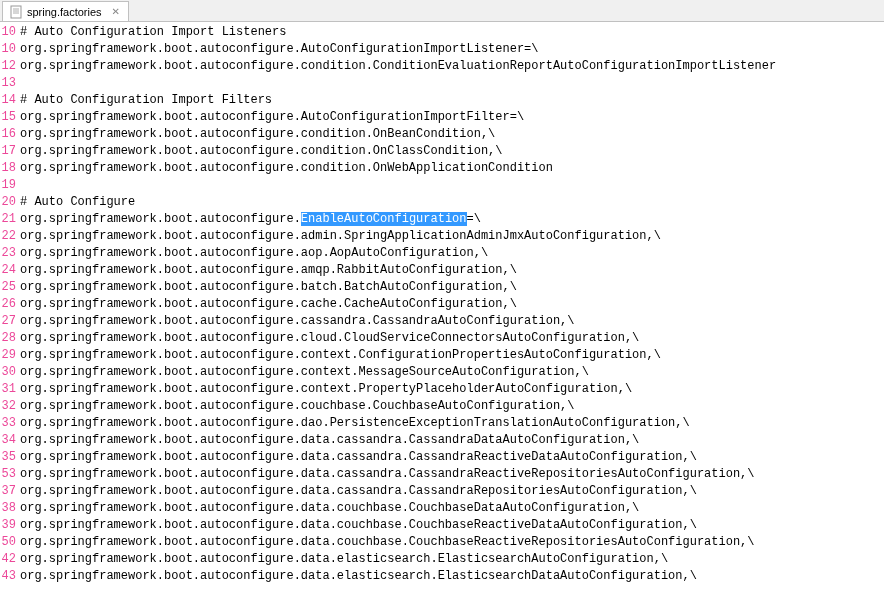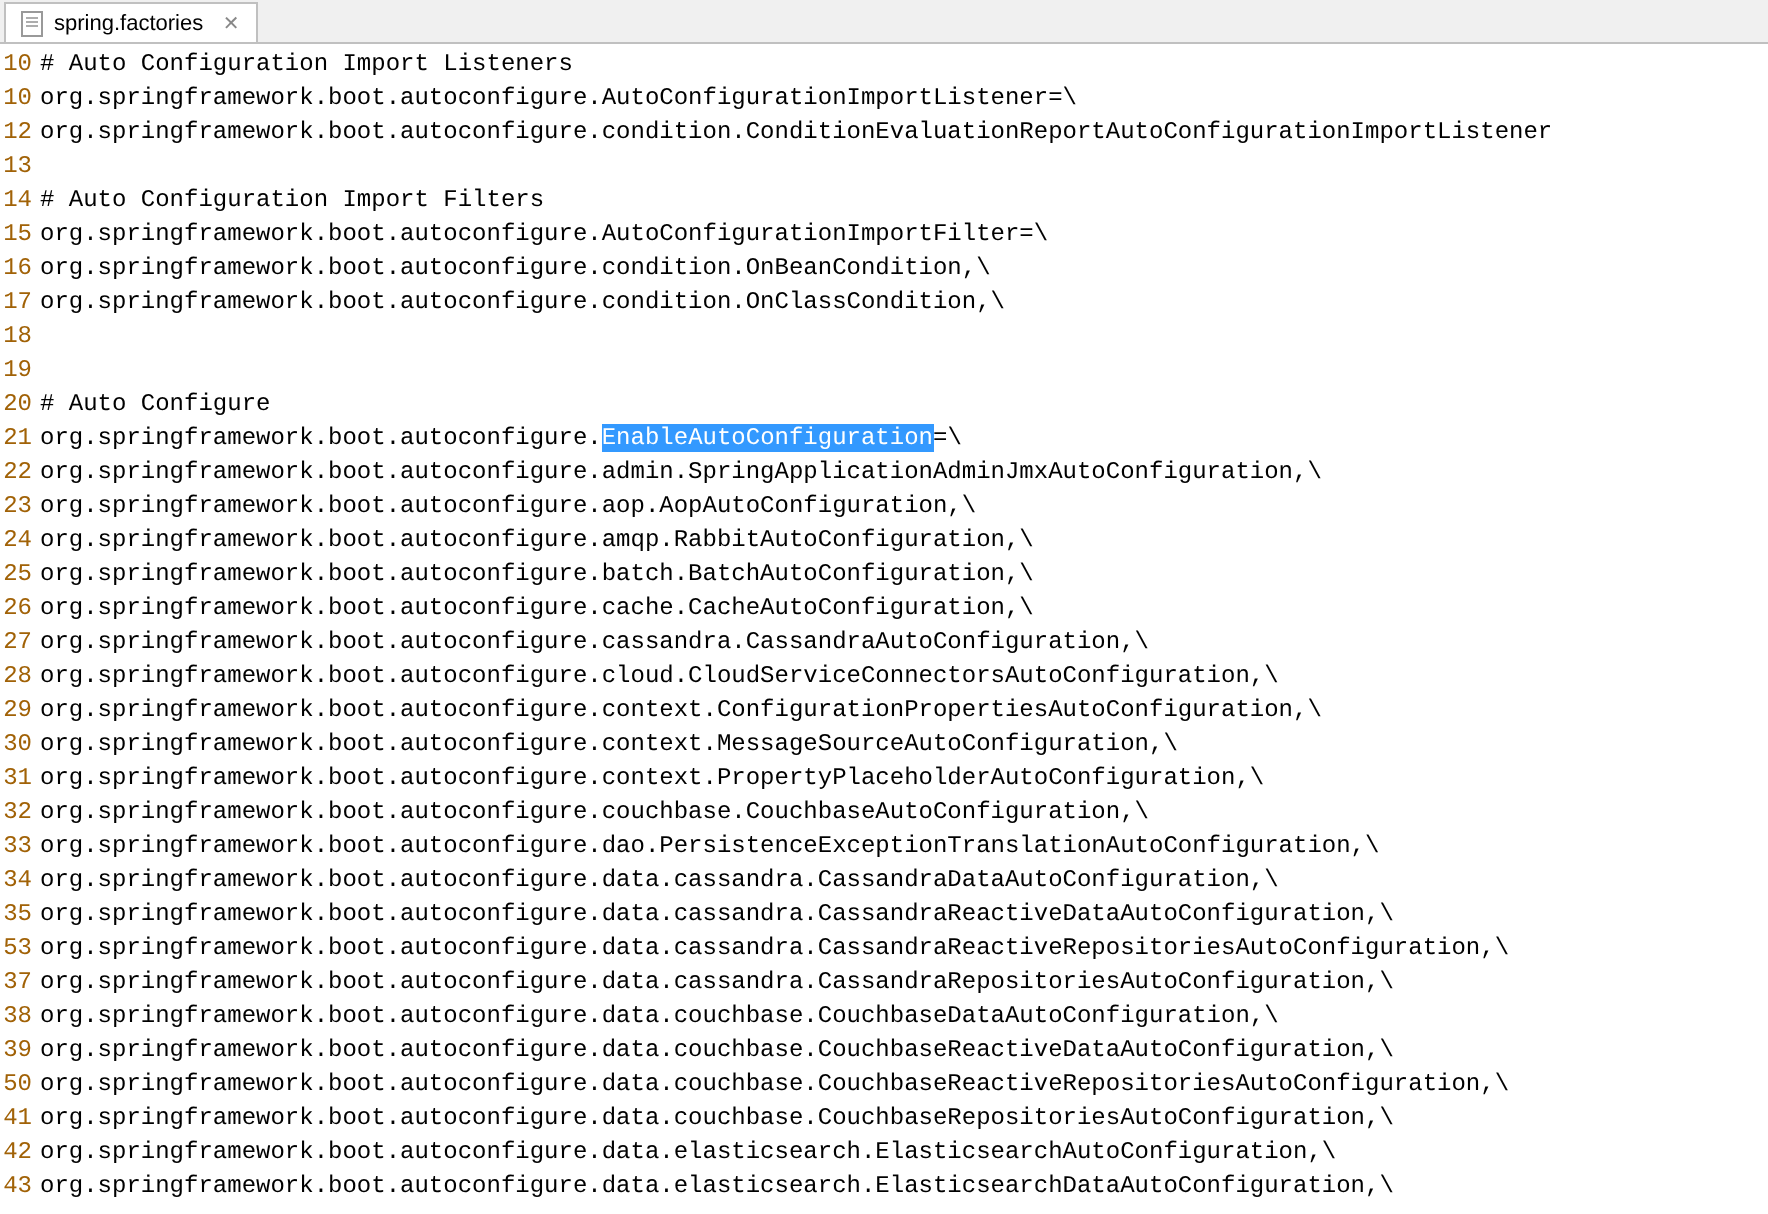--- a/index.html
+++ b/index.html
@@ -54,21 +54,21 @@
       background: #ffffff;
       display: flex;
       height: calc(100% - 22px);
     }
     .line {
       height: 17px;
       line-height: 17px;
       display: flex;
     }
     .line-num {
-      color: #a16207;
+      color: #ec4899;
       text-align: right;
       padding-right: 4px;
       min-width: 20px;
     }
     .code-text {
       color: #000000;
     }
     .highlighted {
       background: #3399ff;
       color: #ffffff;
@@ -125,20 +125,21 @@
       <div class="line">
         <span class="line-num">16</span>
         <span class="code-text"><span>org.springframework.boot.autoconfigure.condition.OnBeanCondition,\</span></span>
       </div>
       <div class="line">
         <span class="line-num">17</span>
         <span class="code-text"><span>org.springframework.boot.autoconfigure.condition.OnClassCondition,\</span></span>
       </div>
       <div class="line">
         <span class="line-num">18</span>
+        <span class="code-text"><span>org.springframework.boot.autoconfigure.condition.OnWebApplicationCondition</span></span>
       </div>
       <div class="line">
         <span class="line-num">19</span>
         <span class="code-text"><span></span></span>
       </div>
       <div class="line">
         <span class="line-num">20</span>
         <span class="code-text"><span># Auto Configure</span></span>
       </div>
       <div class="line">
@@ -213,24 +214,20 @@
         <span class="line-num">38</span>
         <span class="code-text"><span>org.springframework.boot.autoconfigure.data.couchbase.CouchbaseDataAutoConfiguration,\</span></span>
       </div>
       <div class="line">
         <span class="line-num">39</span>
         <span class="code-text"><span>org.springframework.boot.autoconfigure.data.couchbase.CouchbaseReactiveDataAutoConfiguration,\</span></span>
       </div>
       <div class="line">
         <span class="line-num">50</span>
         <span class="code-text"><span>org.springframework.boot.autoconfigure.data.couchbase.CouchbaseReactiveRepositoriesAutoConfiguration,\</span></span>
-      </div>
-      <div class="line">
-        <span class="line-num">41</span>
-        <span class="code-text"><span>org.springframework.boot.autoconfigure.data.couchbase.CouchbaseRepositoriesAutoConfiguration,\</span></span>
       </div>
       <div class="line">
         <span class="line-num">42</span>
         <span class="code-text"><span>org.springframework.boot.autoconfigure.data.elasticsearch.ElasticsearchAutoConfiguration,\</span></span>
       </div>
       <div class="line">
         <span class="line-num">43</span>
         <span class="code-text"><span>org.springframework.boot.autoconfigure.data.elasticsearch.ElasticsearchDataAutoConfiguration,\</span></span>
       </div>
     </div>

